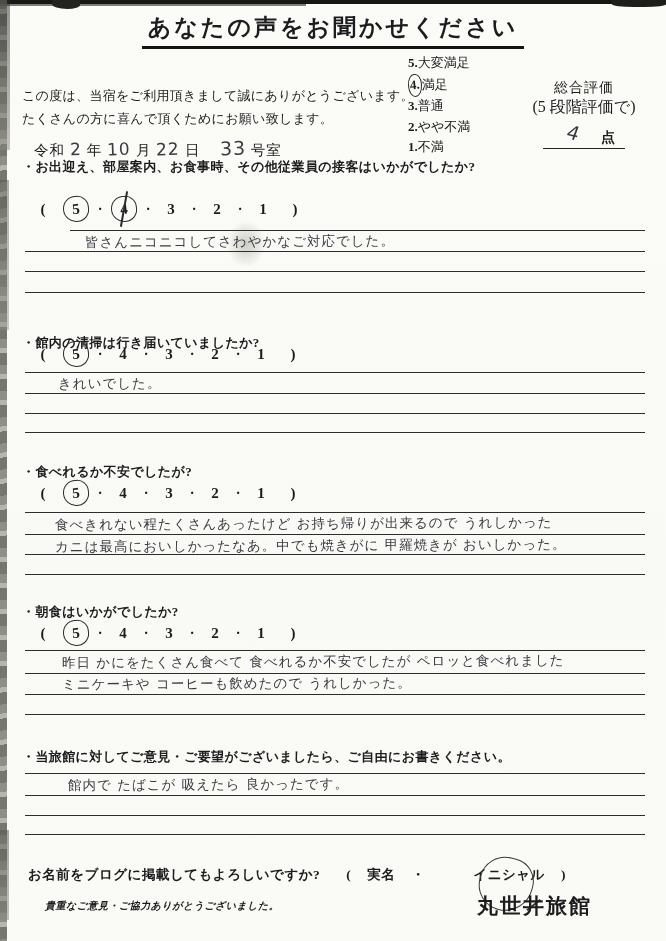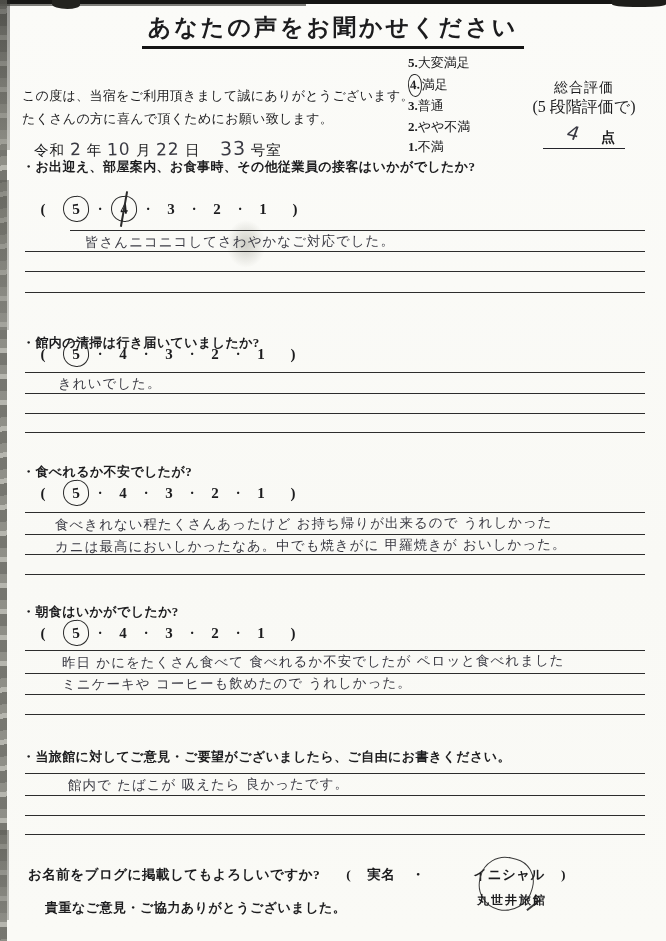--- a/index.html
+++ b/index.html
@@ -57,22 +57,22 @@
                transform:rotate(-.3deg); }
   
   .blogline { position:absolute; left:28px; top:866px; font-size:13.5px; font-weight:600; letter-spacing:.5px; white-space:nowrap; }
   .blog-sp { display:inline-block; width:26px; }
   .blog-sp2 { display:inline-block; width:16px; }
   .annot-circle { position:relative; display:inline-block;margin-left:32px; }
   .annot-circle.on::before { content:''; position:absolute; left:6px; top:-9px; width:52px; height:52px;
         border:1.6px solid #3a3a3a; border-radius:50% 45% 55% 50%; transform:rotate(14deg); pointer-events:none; }
   .annot-circle.on::after { content:''; position:absolute; left:52px; top:38px; width:17px; height:1.6px;
         background:#3a3a3a; transform:rotate(-38deg); pointer-events:none; }
-  .thanks { position:absolute; left:45px; top:899px; font-size:13px; font-weight:600; letter-spacing:.5px; }
-  .inn { position:absolute; left:477px; top:892px; font-size:12px; font-weight:bold; letter-spacing:2px; }
+  .thanks { position:absolute; left:45px; top:899px; font-size:10px; font-weight:600; letter-spacing:.5px;font-style:italic; }
+  .inn { position:absolute; left:477px; top:892px; font-size:21px; font-weight:bold; letter-spacing:2px; }
 </style>
 </head>
 <body>
 
 <div class="paper">
 
   <div class="edge-top"></div>
   <div class="edge-top2"></div>
   <div class="edge-top3"></div>
   <div class="edge-blob"></div>

